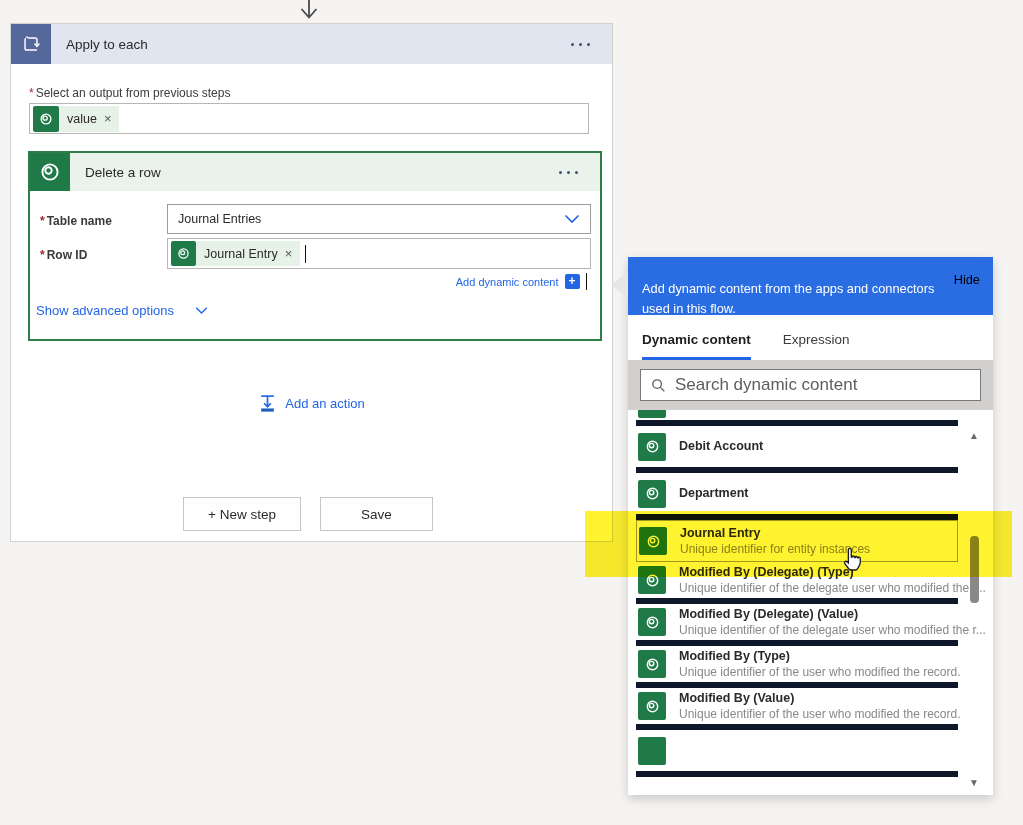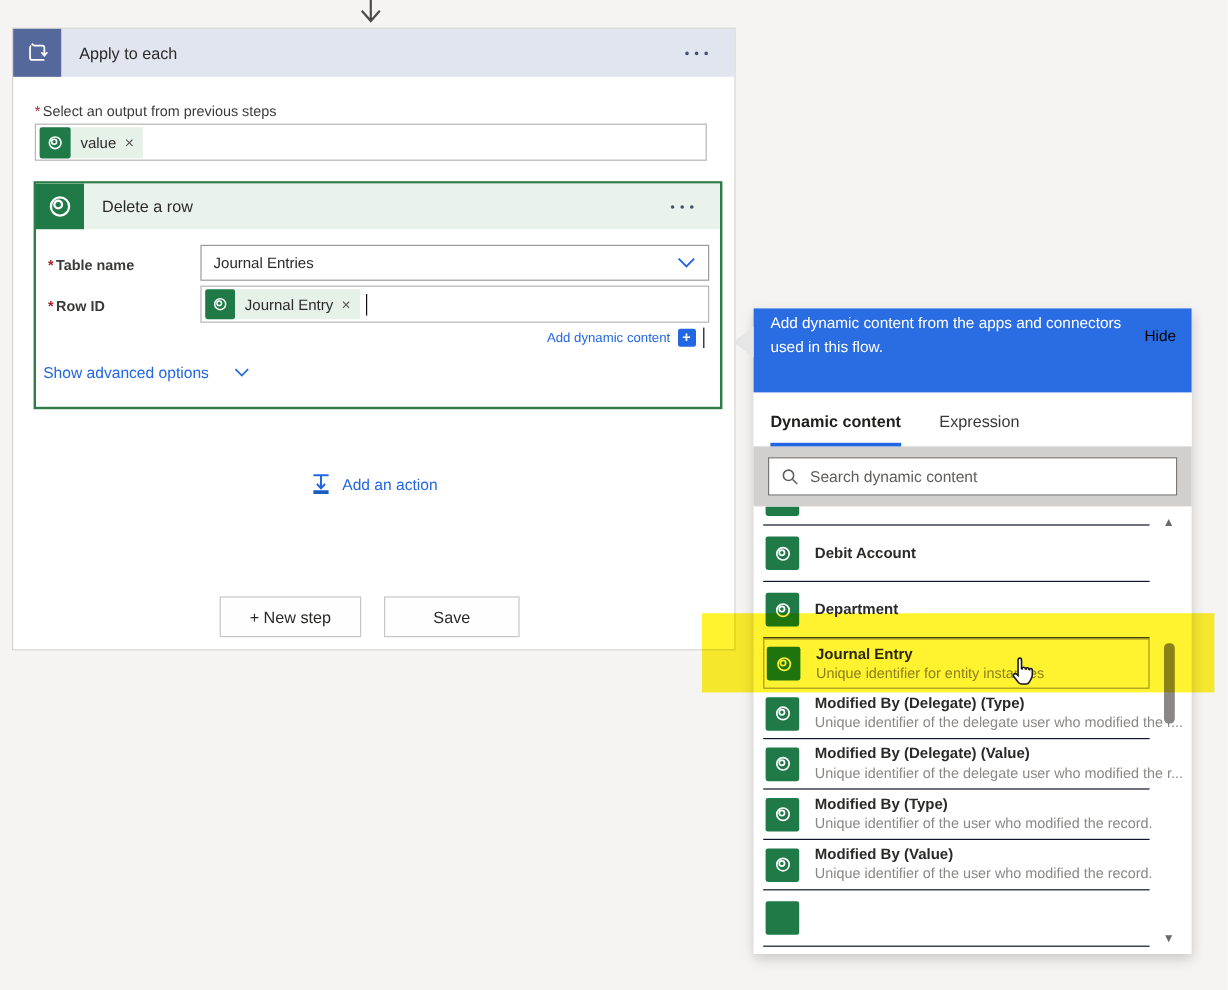--- a/index.html
+++ b/index.html
@@ -50,32 +50,32 @@
   .add-action .link { font-size:13px; }
 
   
   .btn { position:absolute; background:#fefefe; border:1px solid #c8c6c4; font-size:13.5px; color:#2b2a29; display:flex; align-items:center; justify-content:center; font-family:"Liberation Sans", sans-serif; cursor:pointer; }
   .btn-newstep { left:183px; top:497px; width:118px; height:34px; }
   .btn-save { left:320px; top:497px; width:113px; height:34px; }
 
   
   .panel { position:absolute; left:628px; top:257px; width:365px; height:538px; background:#fff; box-shadow:0 4px 10px rgba(0,0,0,.18); z-index:20; }
   .panel-beak { position:absolute; left:611px; top:272px; width:0; height:0; border-top:13px solid transparent; border-bottom:13px solid transparent; border-right:17px solid #e6e6e6; z-index:21; }
-  .panel-blue { background:#2a6ce2; color:#fff; height:70px; padding:2px 14px; font-size:12.8px; line-height:1.55; position:relative; }
+  .panel-blue { background:#2a6ce2; color:#fff; height:58px; padding:22px 14px; font-size:12.8px; line-height:1.55; position:relative; }
   .panel-blue .msg { width:300px; }
   .hide-btn { position:absolute; right:13px; top:13px; color:#000000; font-size:12.8px; cursor:pointer; }
   .tabs { height:45px; display:flex; align-items:flex-end; gap:32px; padding:0 14px; background:#fff; }
   .tab { font-size:13.5px; padding-bottom:10px; border-bottom:3px solid transparent; cursor:pointer; color:#3b3a39; }
   .tab.active { font-weight:bold; color:#201f1e; border-bottom-color:#2266e3; }
   .search-area { height:50px; background:#d2d0ce; padding:9px 12px; }
   .search-box { height:32px; background:#fff; border:1px solid #7a7876; display:flex; align-items:center; padding:0 10px; gap:9px; }
-  .search-ph { color:#605e5c; font-size:13px; }
+  .search-ph { color:#605e5c; font-size:17px; }
 
   .dc-list { position:relative; height:373px; overflow:hidden; }
-  .dc-row { display:flex; align-items:center; gap:13px; padding:0 2px 0 2px; margin:0 35px 0 8px; border-bottom:1px solid #0f172a; height:47px; cursor:pointer; }
+  .dc-row { display:flex; align-items:center; gap:13px; padding:0 2px 0 2px; margin:0 35px 0 8px; border-bottom:6px solid #0f172a; height:47px; cursor:pointer; }
   .dc-row.two { height:42px; }
   .dc-icon { width:28px; height:28px; flex:0 0 28px; background:#1f7a47; border-radius:2px; display:flex; align-items:center; justify-content:center; }
   .dc-title { font-size:12.5px; font-weight:bold; color:#2b2a29; line-height:1.2; }
   .dc-desc { font-size:12px; color:#8a8886; line-height:1.2; margin-top:1px; white-space:nowrap; }
   .dc-row.partial-top { height:16px; align-items:flex-start; }
   .dc-row.partial-top .dc-icon { height:8px; border-radius:0 0 2px 2px; }
   .dc-row.selected { border:1px solid #a2a09e; }
 
   
   .sb-arrow { position:absolute; left:341px; font-size:10px; color:#6b6967; z-index:5; cursor:pointer; }

